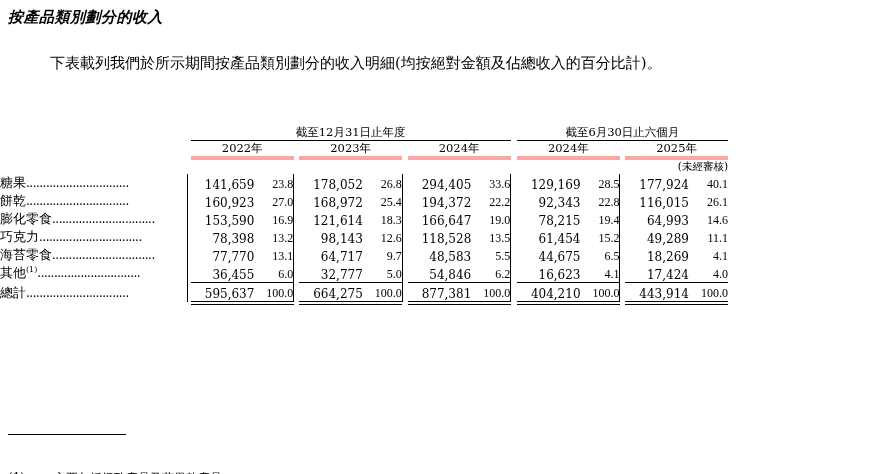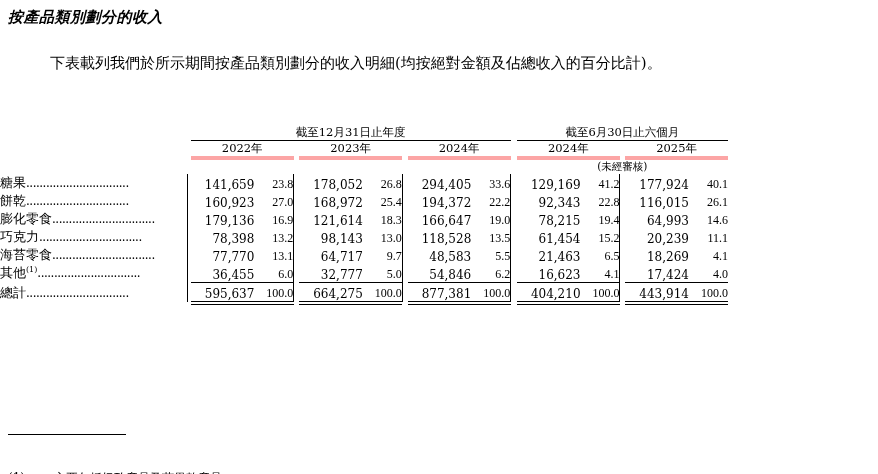--- a/index.html
+++ b/index.html
@@ -80,21 +80,21 @@
     padding-bottom: 2px;
   }
   .hdr-sub {
     text-align: center;
     font-size: 10.5px;
     font-weight: bold;
     padding-top: 2px;
     padding-bottom: 2px;
   }
   .hdr-audit {
-    text-align: center;
+    text-align: right;
     font-size: 10.5px;
     font-weight: bold;
     padding-top: 2px;
     padding-bottom: 4px;
   }
   .rowlabel {
     font-size: 13px;
     white-space: nowrap;
     padding-top: 3px;
     padding-bottom: 3px;
@@ -215,21 +215,21 @@
       <td class="num cell-money">141,659</td>
       <td class="num cell-pct">23.8</td>
       <td class="vline"></td>
       <td class="num cell-money">178,052</td>
       <td class="num cell-pct">26.8</td>
       <td class="vline"></td>
       <td class="num cell-money">294,405</td>
       <td class="num cell-pct">33.6</td>
       <td class="vline"></td>
       <td class="num cell-money">129,169</td>
-      <td class="num cell-pct">41.2</td>
+      <td class="num cell-pct">28.5</td>
       <td class="vline"></td>
       <td class="num cell-money">177,924</td>
       <td class="num cell-pct">40.1</td>
     </tr>
 
     <tr>
       <td class="rowlabel"><span>餅乾</span><span class="dots">...............................</span></td>
       <td class="vline"></td>
       <td class="num cell-money">160,923</td>
       <td class="num cell-pct">27.0</td>
@@ -243,21 +243,21 @@
       <td class="num cell-money">92,343</td>
       <td class="num cell-pct">22.8</td>
       <td class="vline"></td>
       <td class="num cell-money">116,015</td>
       <td class="num cell-pct">26.1</td>
     </tr>
 
     <tr>
       <td class="rowlabel"><span>膨化零食</span><span class="dots">...............................</span></td>
       <td class="vline"></td>
-      <td class="num cell-money">179,136</td>
+      <td class="num cell-money">153,590</td>
       <td class="num cell-pct">16.9</td>
       <td class="vline"></td>
       <td class="num cell-money">121,614</td>
       <td class="num cell-pct">18.3</td>
       <td class="vline"></td>
       <td class="num cell-money">166,647</td>
       <td class="num cell-pct">19.0</td>
       <td class="vline"></td>
       <td class="num cell-money">78,215</td>
       <td class="num cell-pct">19.4</td>
@@ -266,45 +266,45 @@
       <td class="num cell-pct">14.6</td>
     </tr>
 
     <tr>
       <td class="rowlabel"><span>巧克力</span><span class="dots">...............................</span></td>
       <td class="vline"></td>
       <td class="num cell-money">78,398</td>
       <td class="num cell-pct">13.2</td>
       <td class="vline"></td>
       <td class="num cell-money">98,143</td>
-      <td class="num cell-pct">13.0</td>
+      <td class="num cell-pct">12.6</td>
       <td class="vline"></td>
       <td class="num cell-money">118,528</td>
       <td class="num cell-pct">13.5</td>
       <td class="vline"></td>
       <td class="num cell-money">61,454</td>
       <td class="num cell-pct">15.2</td>
       <td class="vline"></td>
-      <td class="num cell-money">20,239</td>
+      <td class="num cell-money">49,289</td>
       <td class="num cell-pct">11.1</td>
     </tr>
 
     <tr>
       <td class="rowlabel"><span>海苔零食</span><span class="dots">...............................</span></td>
       <td class="vline"></td>
       <td class="num cell-money">77,770</td>
       <td class="num cell-pct">13.1</td>
       <td class="vline"></td>
       <td class="num cell-money">64,717</td>
       <td class="num cell-pct">9.7</td>
       <td class="vline"></td>
       <td class="num cell-money">48,583</td>
       <td class="num cell-pct">5.5</td>
       <td class="vline"></td>
-      <td class="num cell-money">21,463</td>
+      <td class="num cell-money">44,675</td>
       <td class="num cell-pct">6.5</td>
       <td class="vline"></td>
       <td class="num cell-money">18,269</td>
       <td class="num cell-pct">4.1</td>
     </tr>
 
     <tr>
       <td class="rowlabel"><span>其他</span><sup>(1)</sup><span class="dots">...............................</span></td>
       <td class="vline"></td>
       <td class="num cell-money">36,455</td>

